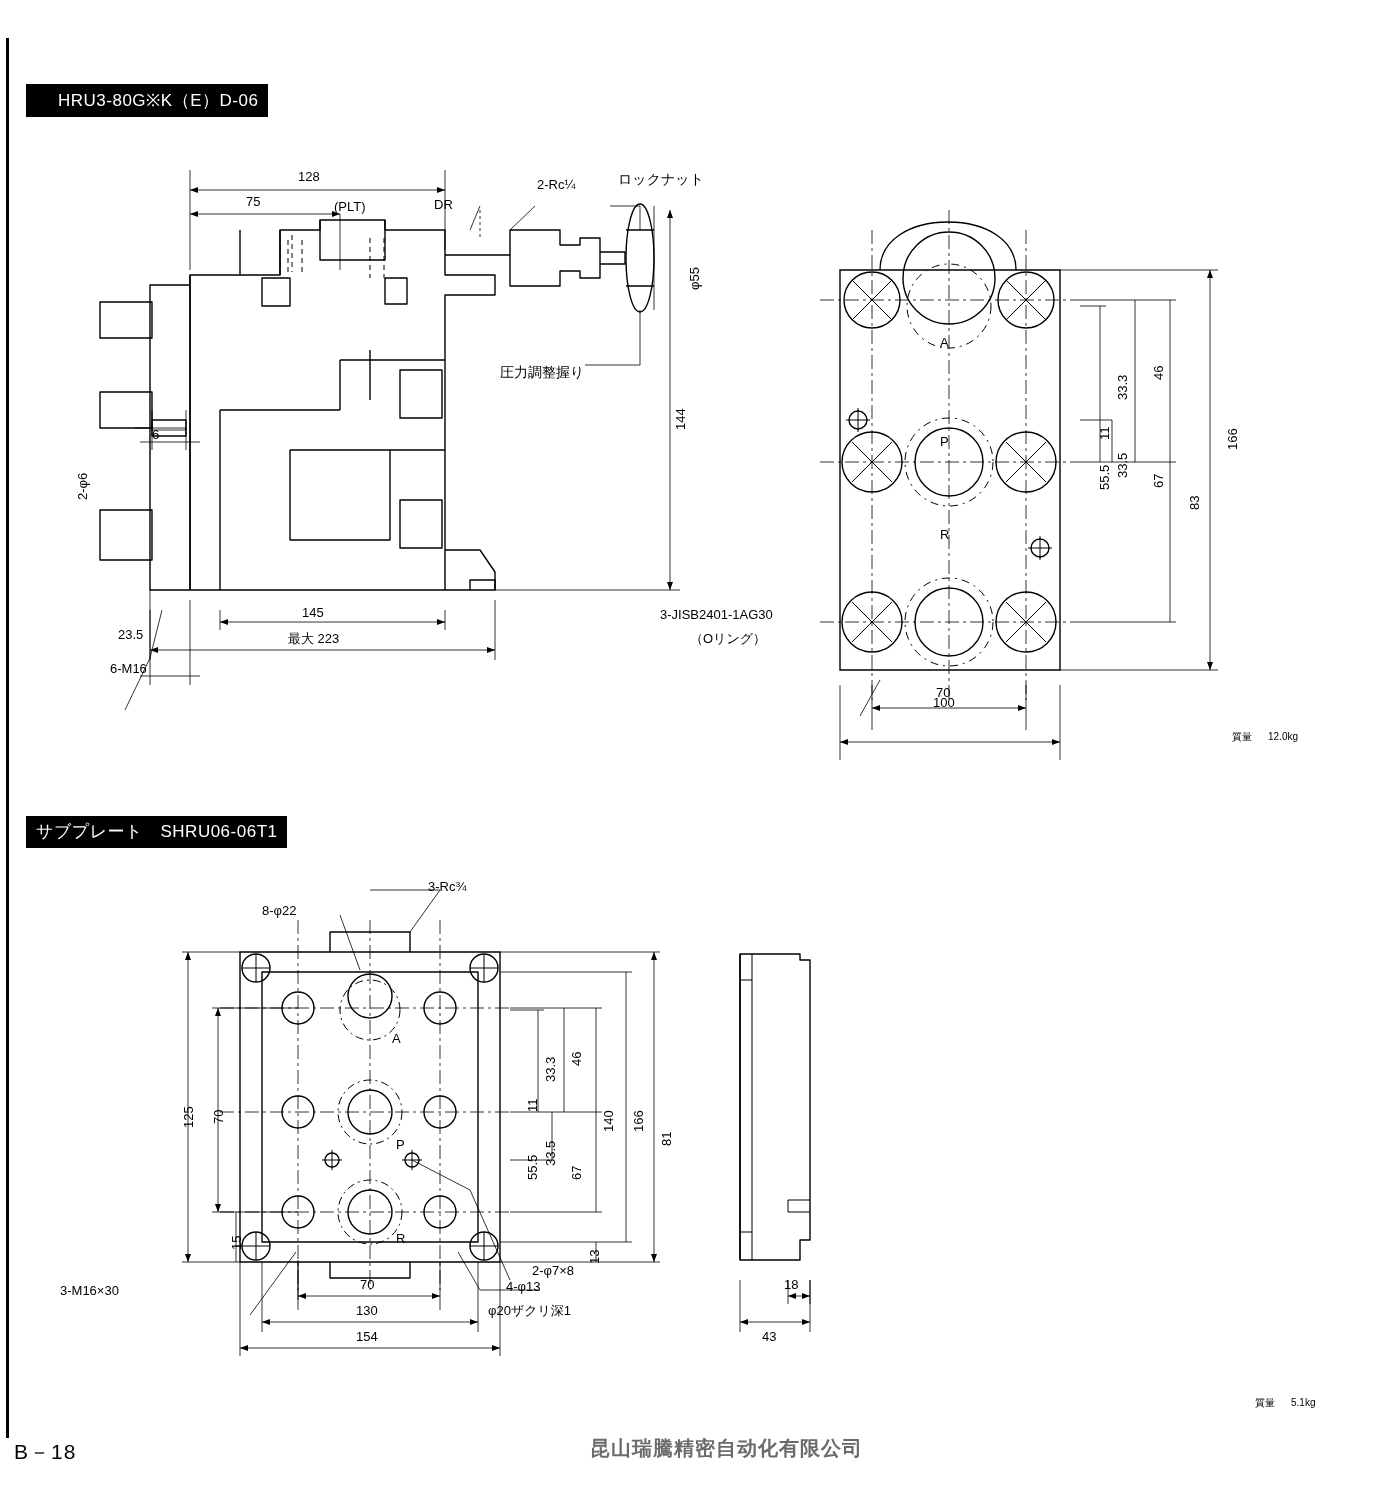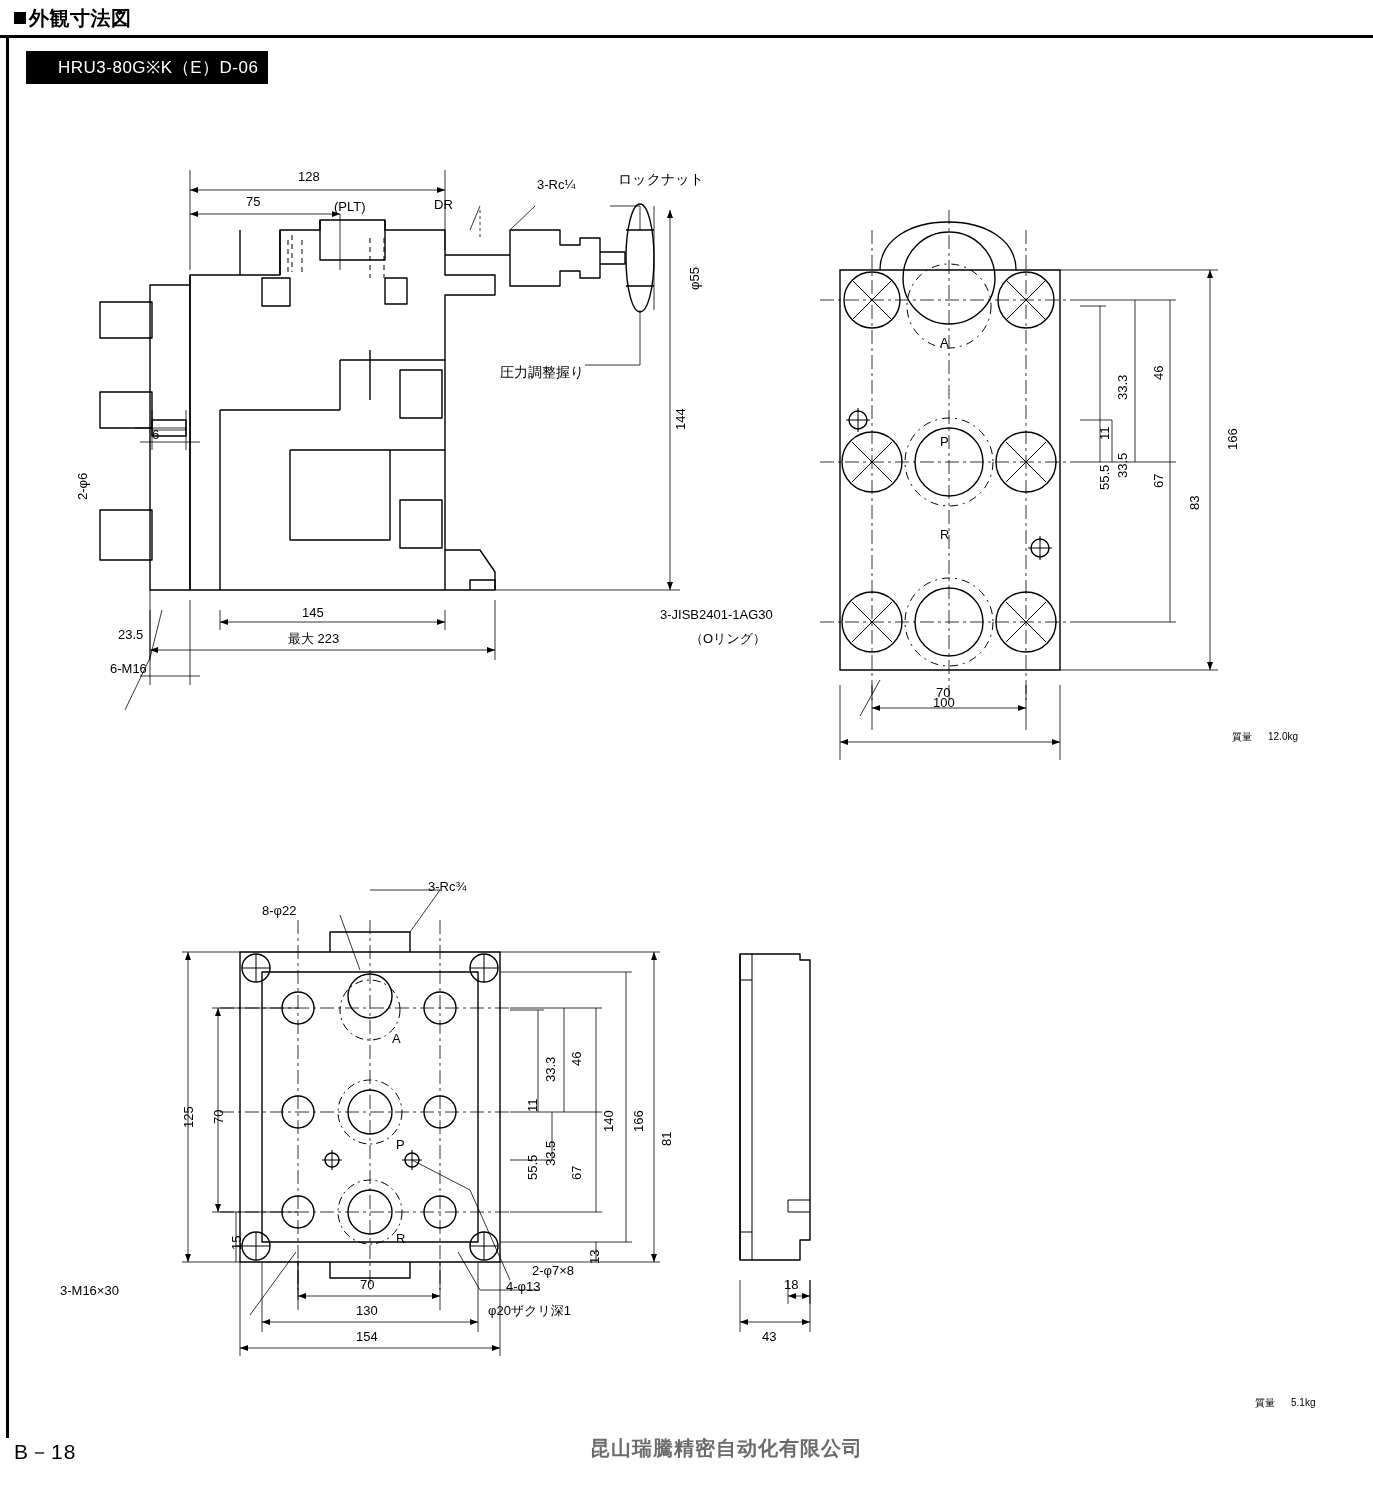--- a/index.html
+++ b/index.html
@@ -58,21 +58,21 @@
   
   .label-box {
     position: absolute;
     background: #000;
     color: #fff;
     font-size: 17px;
     padding: 4px 10px 5px 10px;
     letter-spacing: 0.5px;
     white-space: nowrap;
   }
-  #model-label { left: 26px; top: 51px; padding-left: 32px; }
+  #model-label { left: 26px; top: 84px; padding-left: 32px; }
   #subplate-label { left: 26px; top: 816px; }
   
   .drawing {
     position: absolute;
   }
   #drawing-main { left: 40px; top: 110px; }
   #drawing-sub { left: 40px; top: 860px; }
 
   
   .page-number {
@@ -112,25 +112,20 @@
     transform-origin: left top;
     transform: rotate(-90deg);
   }
   .jp { font-size: 14px; }
 </style>
 </head>
 <body>
 
 <div class="page">
 
-  <div class="page-header">
-    <div class="header-title">
-      <span class="sq"></span><span>外観寸法図</span>
-    </div>
-  </div>
   <div class="left-rule"></div>
 
   <div class="label-box" id="model-label">HRU3-80G※K（E）D-06</div>
 
   <div class="drawing" id="drawing-main">
     <svg width="1300" height="700" viewBox="0 0 1300 700" xmlns="http://www.w3.org/2000/svg">
       <g fill="none" stroke="#000" stroke-width="1.4" stroke-linejoin="round">
 
         <path d="M110,175 L110,480 L150,480 L150,165 L240,165 L240,120
                  L280,120 L280,110 L345,110 L345,120 L405,120 L405,165
@@ -313,21 +308,21 @@
         <polygon points="1170,160 1167,168 1173,168"></polygon>
         <polygon points="1170,560 1167,552 1173,552"></polygon>
       </g>
     </svg>
 
     
     <div class="txt" style="left:258px; top:60px;">128</div>
     <div class="txt" style="left:206px; top:85px;">75</div>
     <div class="txt" style="left:294px; top:90px;">(PLT)</div>
     <div class="txt" style="left:394px; top:88px;">DR</div>
-    <div class="txt" style="left:497px; top:68px;">3-Rc¼</div>
+    <div class="txt" style="left:497px; top:68px;">2-Rc¼</div>
     <div class="txt jp" style="left:578px; top:62px;">ロックナット</div>
     <div class="txt jp" style="left:460px; top:255px;">圧力調整握り</div>
     <div class="txt v" style="left:648px; top:180px;">φ55</div>
     <div class="txt v" style="left:634px; top:320px;">144</div>
     <div class="txt" style="left:112px; top:318px;">6</div>
     <div class="txt v" style="left:36px; top:390px;">2-φ6</div>
     <div class="txt" style="left:262px; top:496px;">145</div>
     <div class="txt" style="left:248px; top:522px;">最大 223</div>
     <div class="txt" style="left:78px; top:518px;">23.5</div>
     <div class="txt" style="left:70px; top:552px;">6-M16</div>
@@ -347,20 +342,21 @@
     <div class="txt" style="left:896px; top:576px;">70</div>
     <div class="txt" style="left:893px; top:586px;">100</div>
     <div class="txt" style="left:620px; top:498px;">3-JISB2401-1AG30</div>
     <div class="txt" style="left:650px; top:522px;">（Oリング）</div>
   </div>
 
   <div class="weight-note" id="weight-main">
     <span>質量</span><span class="wv">12.0kg</span>
   </div>
 
+  <div class="label-box" id="subplate-label">サブプレート　SHRU06-06T1</div>
 
   <div class="drawing" id="drawing-sub">
     <svg width="1300" height="520" viewBox="0 0 1300 520" xmlns="http://www.w3.org/2000/svg">
       <g fill="none" stroke="#000" stroke-width="1.4" stroke-linejoin="round">
 
         <path d="M200,92 L460,92 L460,402 L200,402 Z"></path>
 
         <path d="M222,112 L438,112 L438,382 L222,382 Z"></path>
 
         <circle cx="216" cy="108" r="14"></circle>

